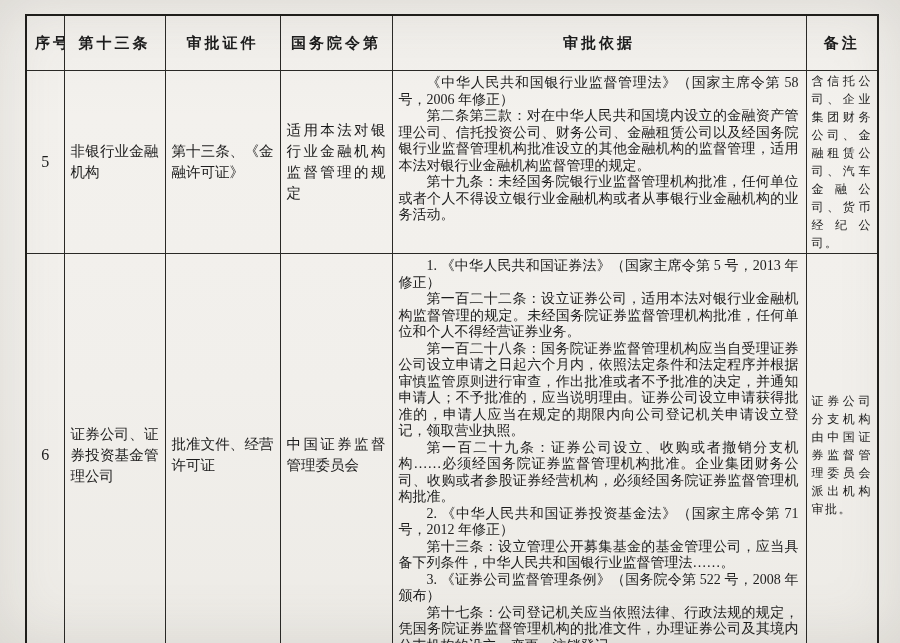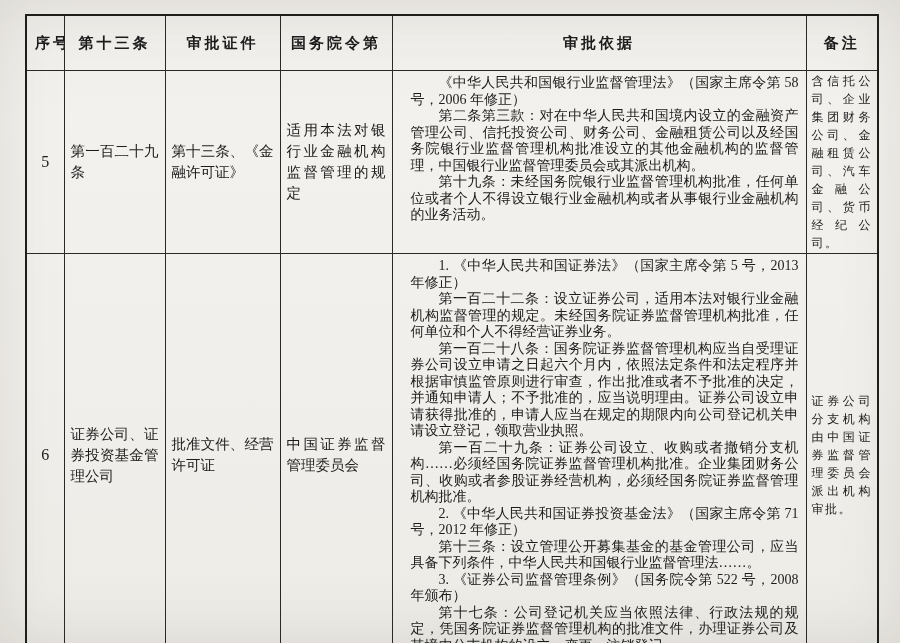--- a/index.html
+++ b/index.html
@@ -59,21 +59,21 @@
   }
   td.cell-name, td.cell-cert, td.cell-auth {
     vertical-align: middle;
     font-size: 14.5px;
     line-height: 21px;
     padding: 2px 6px;
     text-align: justify;
   }
   td.cell-basis {
     vertical-align: top;
-    padding: 4px 7px 2px 18px;
+    padding: 4px 7px 2px 6px;
     font-size: 14px;
     text-align: justify;
   }
   td.cell-basis p {
     margin: 0;
     text-indent: 2em;
     line-height: 16.5px;
   }
   td.cell-remark {
     vertical-align: middle;
@@ -104,26 +104,26 @@
         <th>第十三条</th>
         <th>审批证件</th>
         <th>国务院令第</th>
         <th>审批依据</th>
         <th>备注</th>
       </tr>
     </thead>
     <tbody>
       <tr class="row-5">
         <td class="cell-index">5</td>
-        <td class="cell-name">第一百二十九条</td>
+        <td class="cell-name">非银行业金融机构</td>
         <td class="cell-cert">第十三条、《金融许可证》</td>
         <td class="cell-auth">适用本法对银行业金融机构监督管理的规定</td>
         <td class="cell-basis">
           <p>《中华人民共和国银行业监督管理法》（国家主席令第 58 号，2006 年修正）</p>
-          <p>第二条第三款：对在中华人民共和国境内设立的金融资产管理公司、信托投资公司、财务公司、金融租赁公司以及经国务院银行业监督管理机构批准设立的其他金融机构的监督管理，中国银行业监督管理委员会或其派出机构。</p>
+          <p>第二条第三款：对在中华人民共和国境内设立的金融资产管理公司、信托投资公司、财务公司、金融租赁公司以及经国务院银行业监督管理机构批准设立的其他金融机构的监督管理，适用本法对银行业金融机构监督管理的规定。</p>
           <p>第十九条：未经国务院银行业监督管理机构批准，任何单位或者个人不得设立银行业金融机构或者从事银行业金融机构的业务活动。</p>
         </td>
         <td class="cell-remark">含信托公司、企业集团财务公司、金融租赁公司、汽车金融公司、货币经纪公司。</td>
       </tr>
       <tr class="row-6">
         <td class="cell-index">6</td>
         <td class="cell-name">证券公司、证券投资基金管理公司</td>
         <td class="cell-cert">批准文件、经营许可证</td>
         <td class="cell-auth">中国证券监督管理委员会</td>
         <td class="cell-basis">

